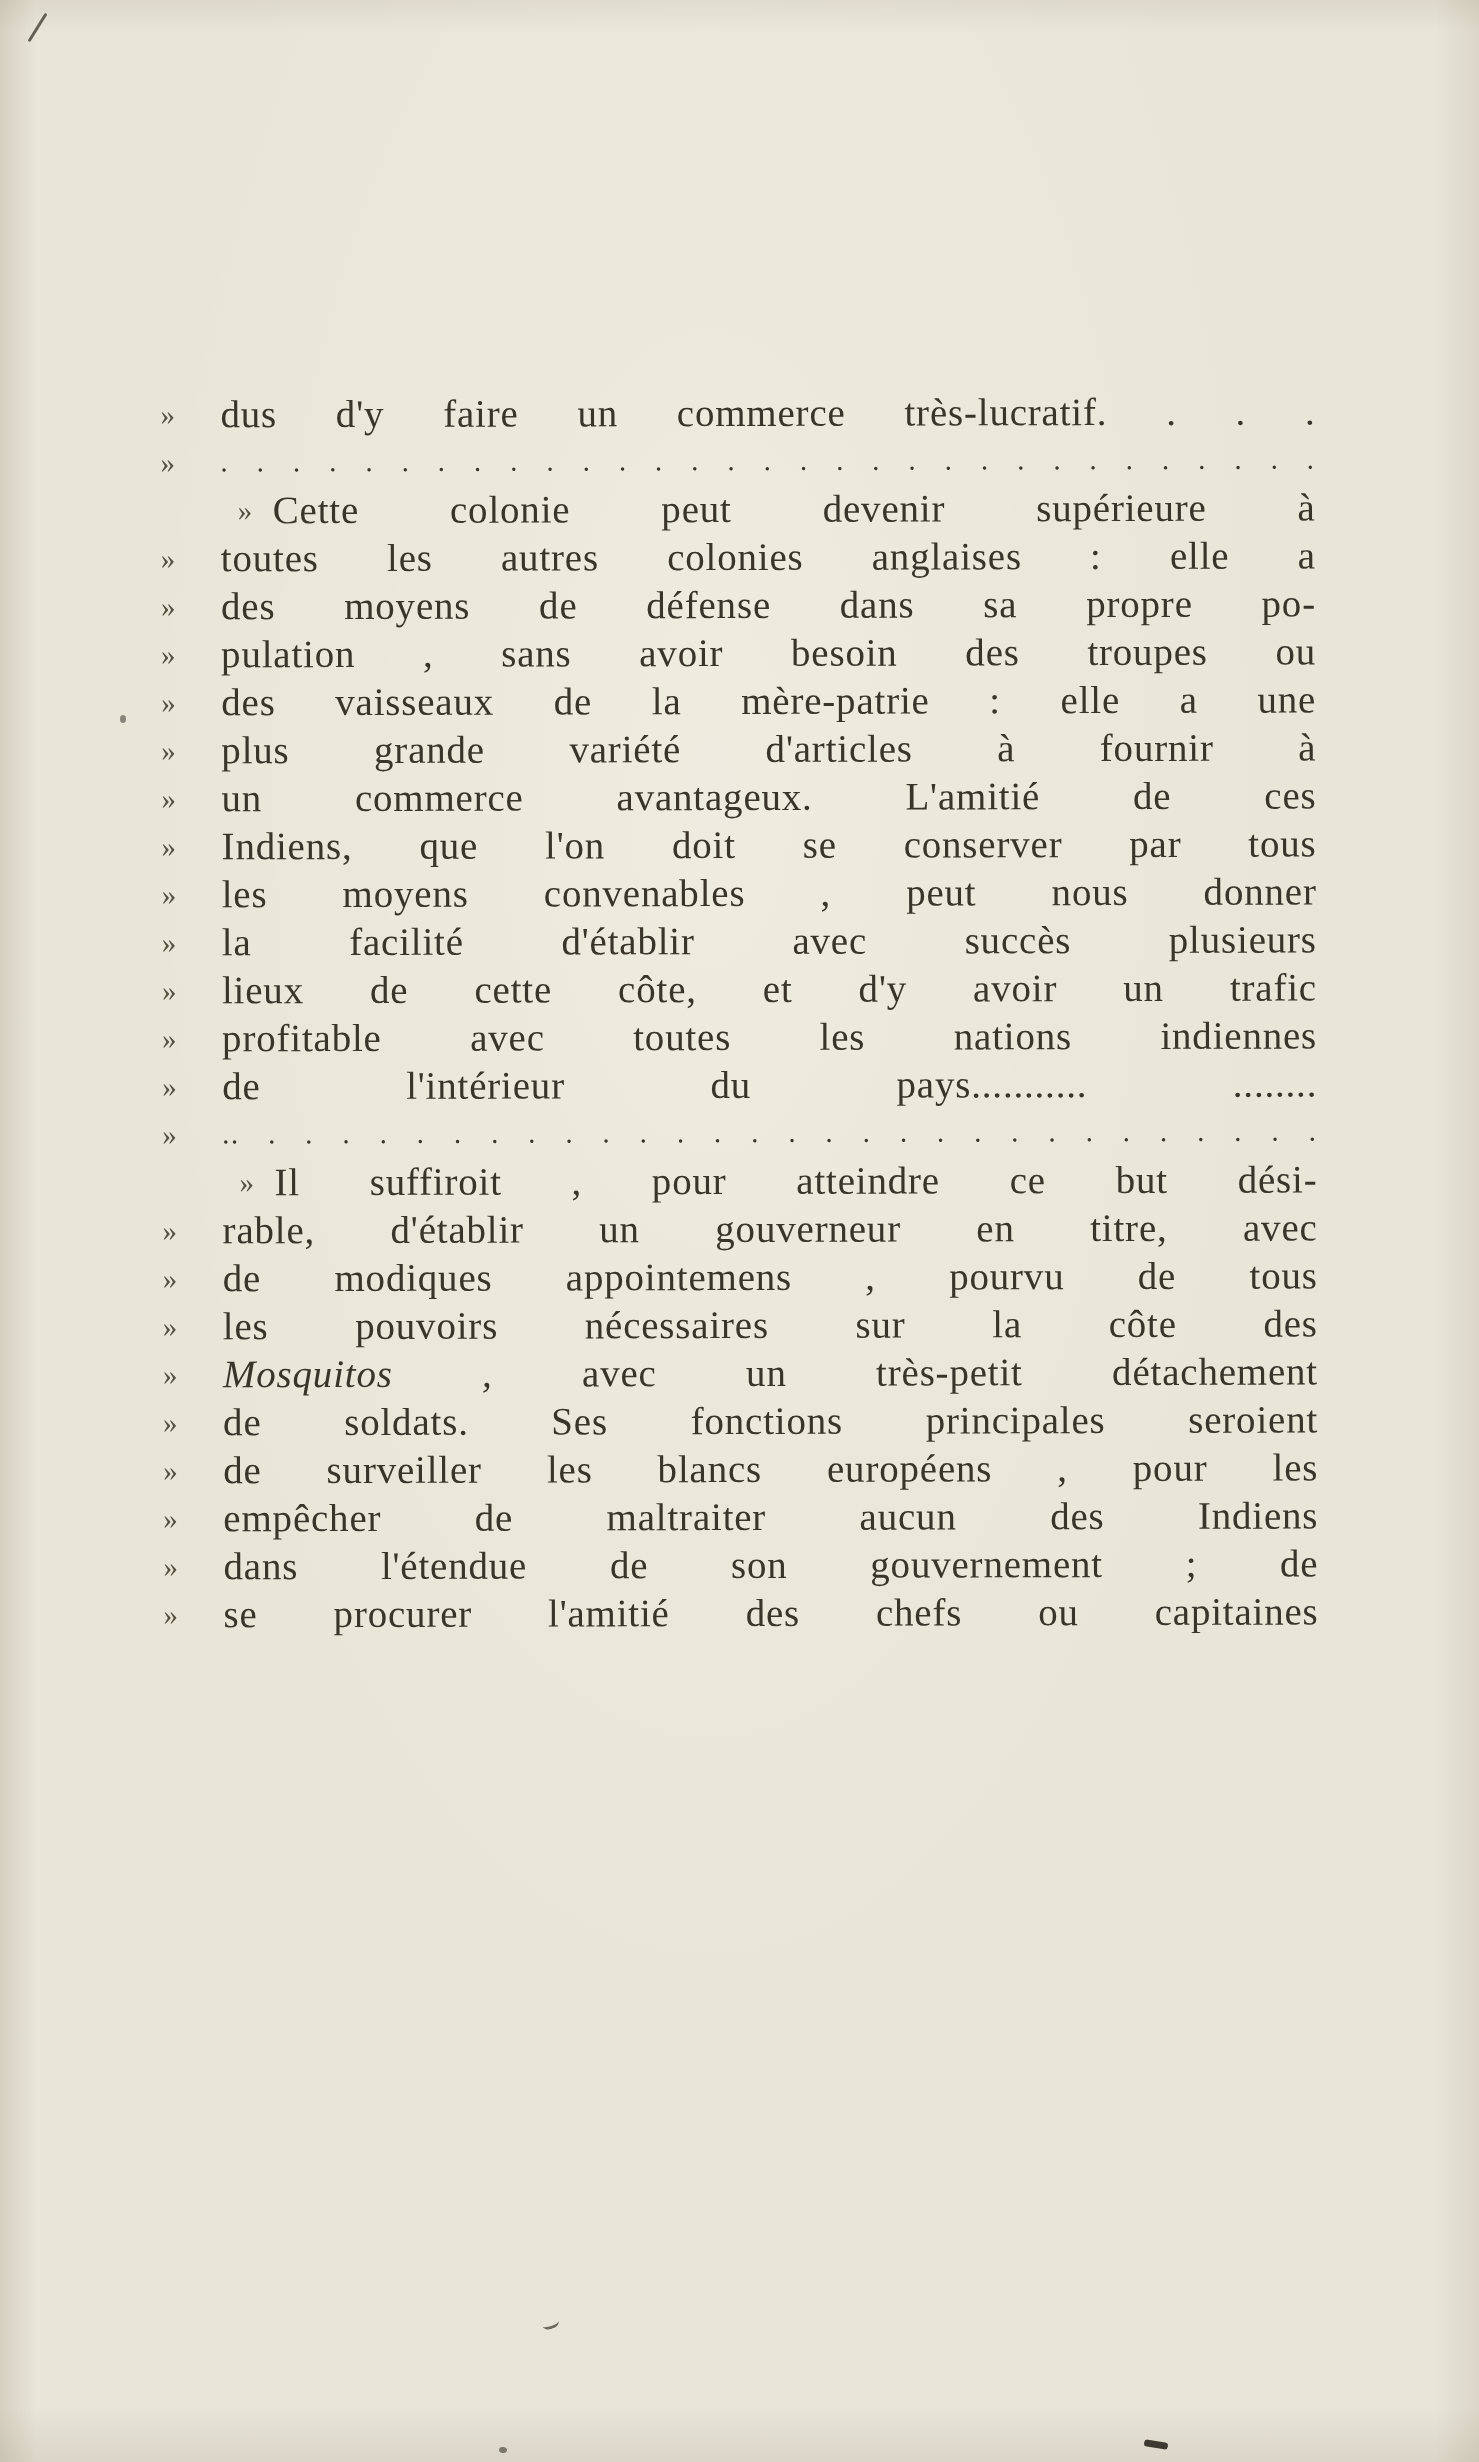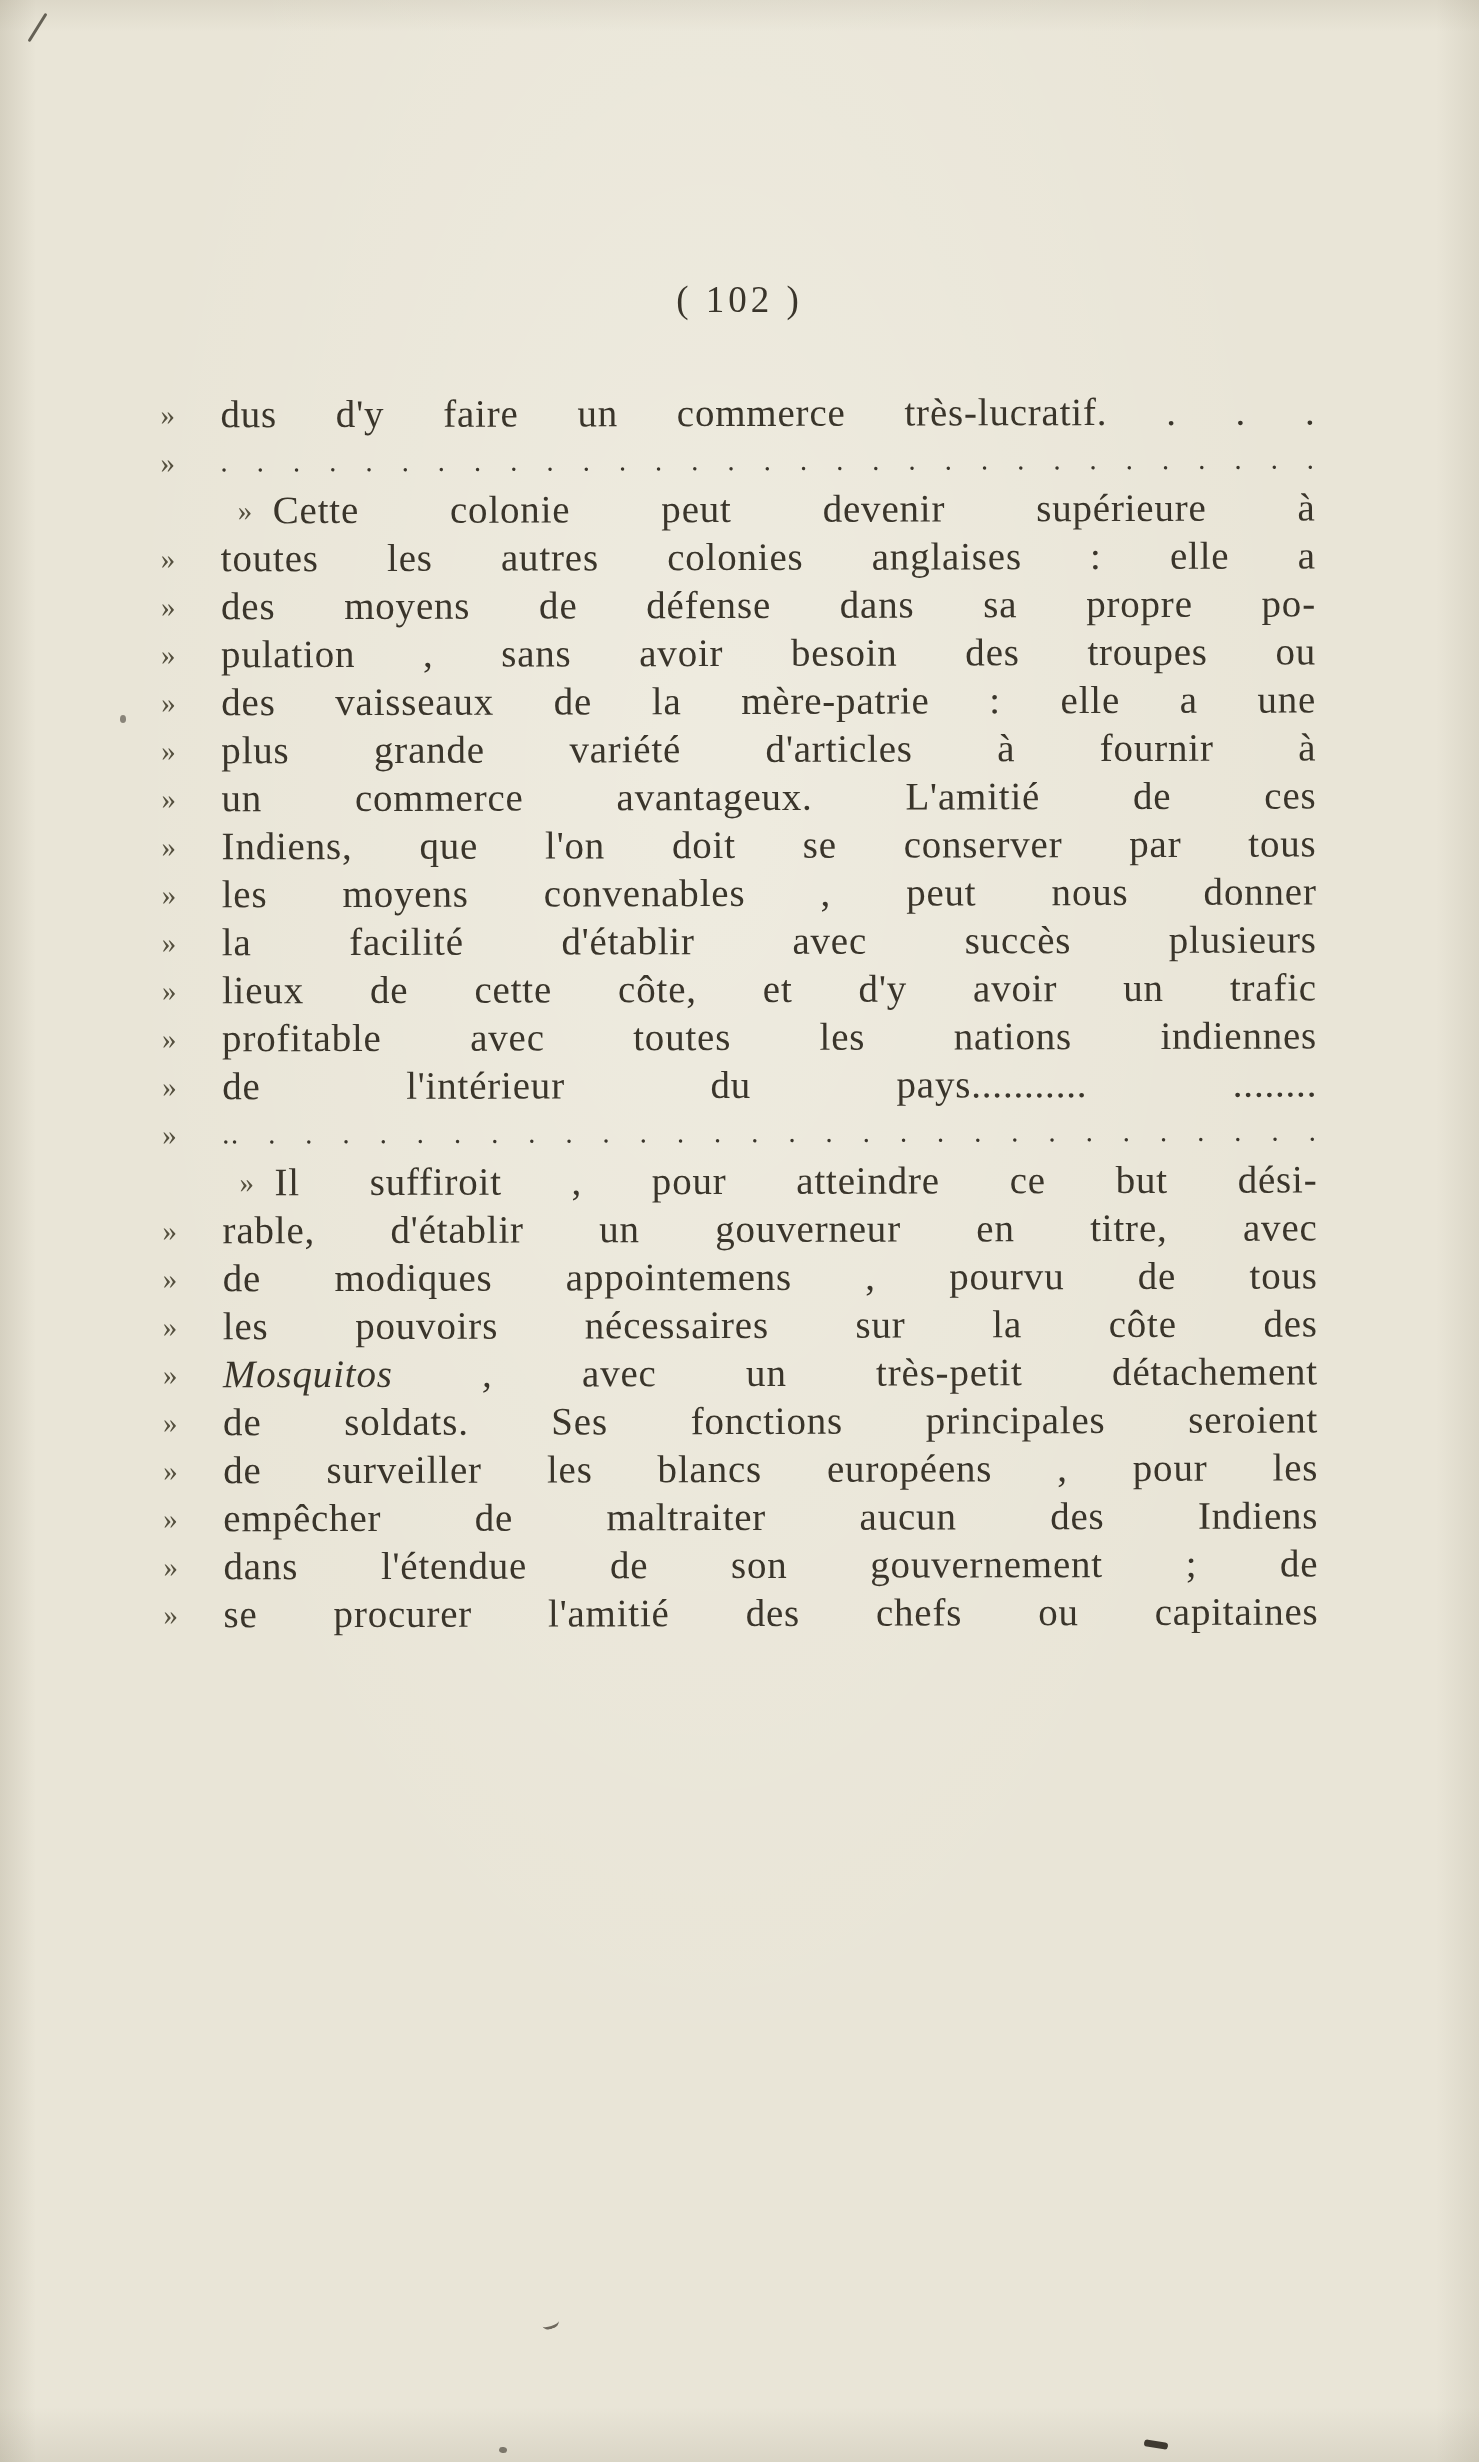--- a/index.html
+++ b/index.html
@@ -108,21 +108,20 @@
     left: 499px; top: 2447px; width: 8px; height: 6.3px;
     background: rgba(58,53,43,0.6); border-radius: 50%;
     transform: rotate(9deg);
   }
 </style>
 </head>
 <body>
 
 <div class="page">
 
-  <div class="header">( 102 )</div>
 
   <div class="text-block">
       <div class="line">
     <span class="marker">»</span>
     <span class="text"><span>dus d'y faire un commerce très-lucratif. . . .</span></span>
   </div>
       <div class="line dotted">
     <span class="marker">»</span>
     <span class="text"><span>. . . . . . . . . . . . . . . . . . . . . . . . . . . . . . .</span></span>
   </div>

